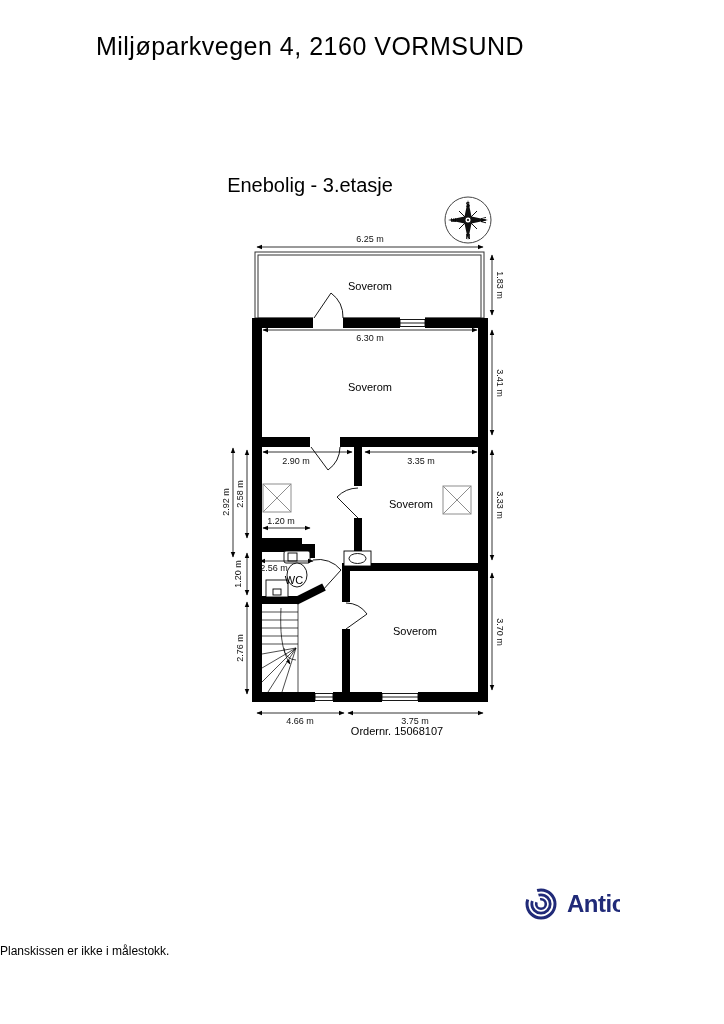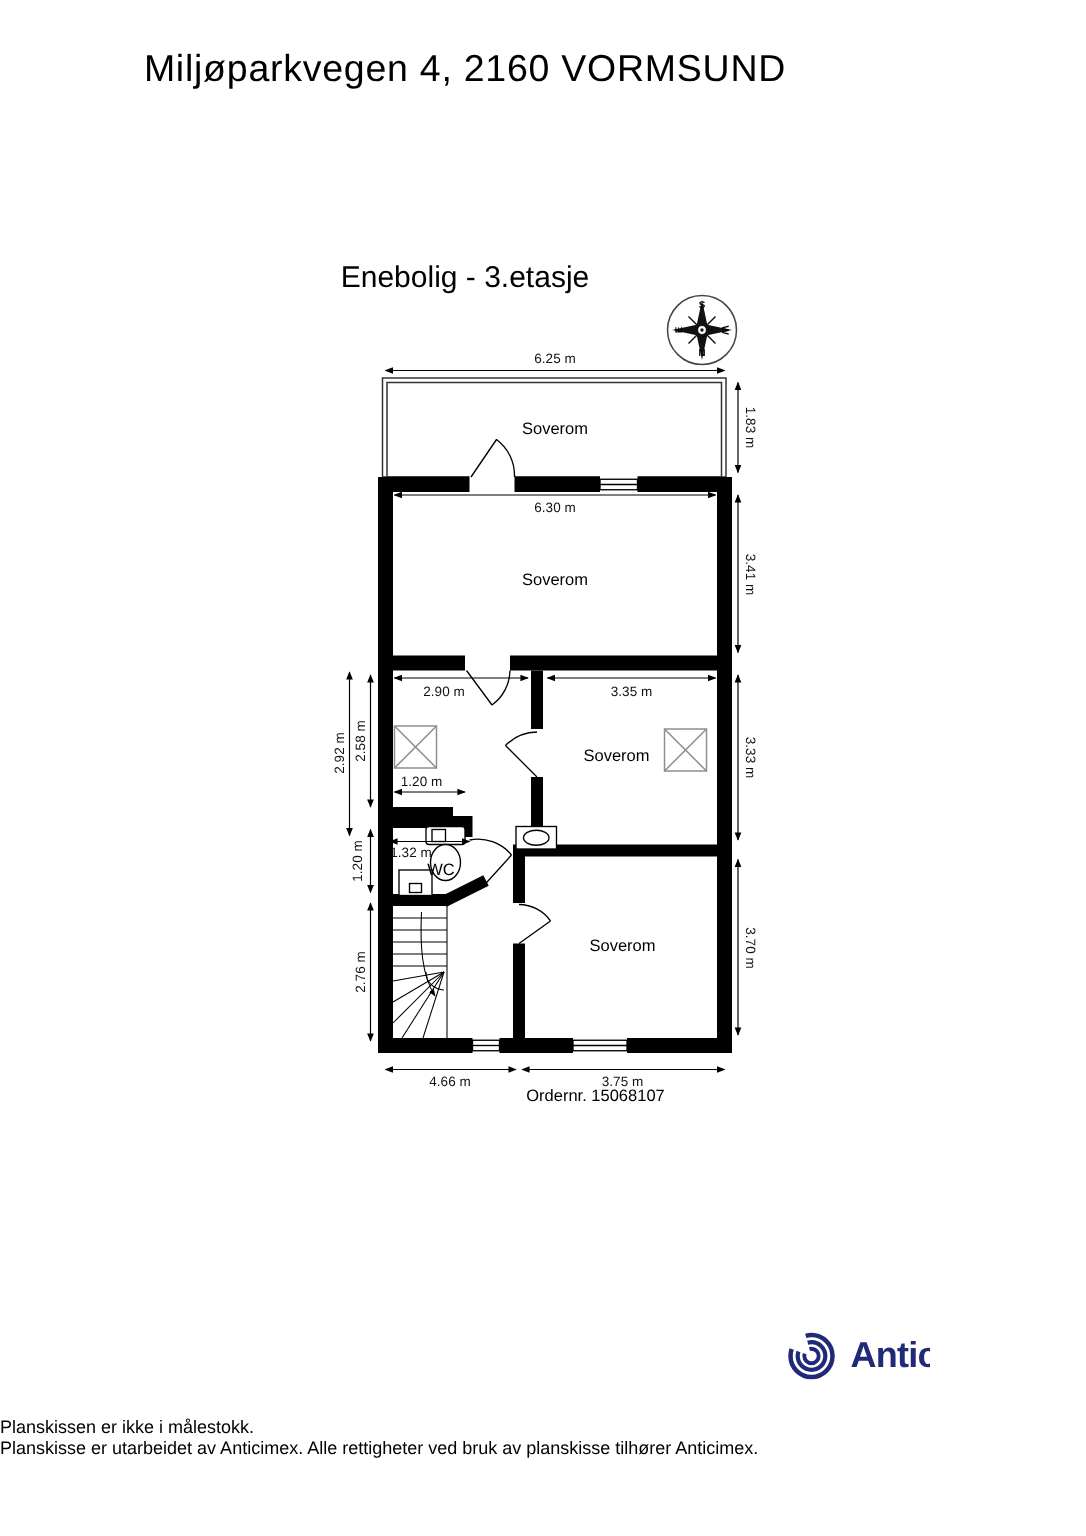--- a/index.html
+++ b/index.html
@@ -164,21 +164,21 @@
   <span class="abs ctr room" style="left:370px;top:387px">Soverom</span>
   <span class="abs ctr room" style="left:411px;top:504px">Soverom</span>
   <span class="abs ctr room" style="left:415px;top:631px">Soverom</span>
   <span class="abs ctr room" style="left:294px;top:580px">WC</span>
 
   <span class="abs ctr dim" style="left:370px;top:239px">6.25 m</span>
   <span class="abs ctr dim" style="left:370px;top:338px">6.30 m</span>
   <span class="abs ctr dim" style="left:296px;top:461px">2.90 m</span>
   <span class="abs ctr dim" style="left:421px;top:461px">3.35 m</span>
   <span class="abs ctr dim" style="left:281px;top:521px">1.20 m</span>
-  <span class="abs ctr dim" style="left:274px;top:568px">1.32 m</span>
+  <span class="abs ctr dim" style="left:274px;top:568px">2.56 m</span>
   <span class="abs ctr dim" style="left:300px;top:721px">4.66 m</span>
   <span class="abs ctr dim" style="left:415px;top:721px">3.75 m</span>
   <span class="abs ctr dim vr" style="left:500px;top:285px">1.83 m</span>
   <span class="abs ctr dim vr" style="left:500px;top:383px">3.41 m</span>
   <span class="abs ctr dim vr" style="left:500px;top:505px">3.33 m</span>
   <span class="abs ctr dim vr" style="left:500px;top:632px">3.70 m</span>
   <span class="abs ctr dim vl" style="left:226px;top:502px">2.92 m</span>
   <span class="abs ctr dim vl" style="left:240px;top:494px">2.58 m</span>
   <span class="abs ctr dim vl" style="left:238px;top:574px">1.20 m</span>
   <span class="abs ctr dim vl" style="left:240px;top:648px">2.76 m</span>
@@ -192,16 +192,15 @@
         <circle cx="21" cy="21" r="9.2" stroke-width="2.8" stroke-dasharray="31.8 8.7"></circle>
         <circle cx="21" cy="21" r="4.8" stroke-width="2.6" stroke-dasharray="16.6 4.5"></circle>
       </g>
     </svg>
     <span class="logo-text">Anticimex</span>
       <sup class="logo-reg">®</sup>
   </div>
 
   <div class="abs footer">
     <div>Planskissen er ikke i målestokk.</div>
-    <div>Planskisse er utarbeidet av Anticimex. Alle rettigheter ved bruk av planskisse tilhører Anticimex.</div>
   </div>
 
 </div>
 
 </body></html>

